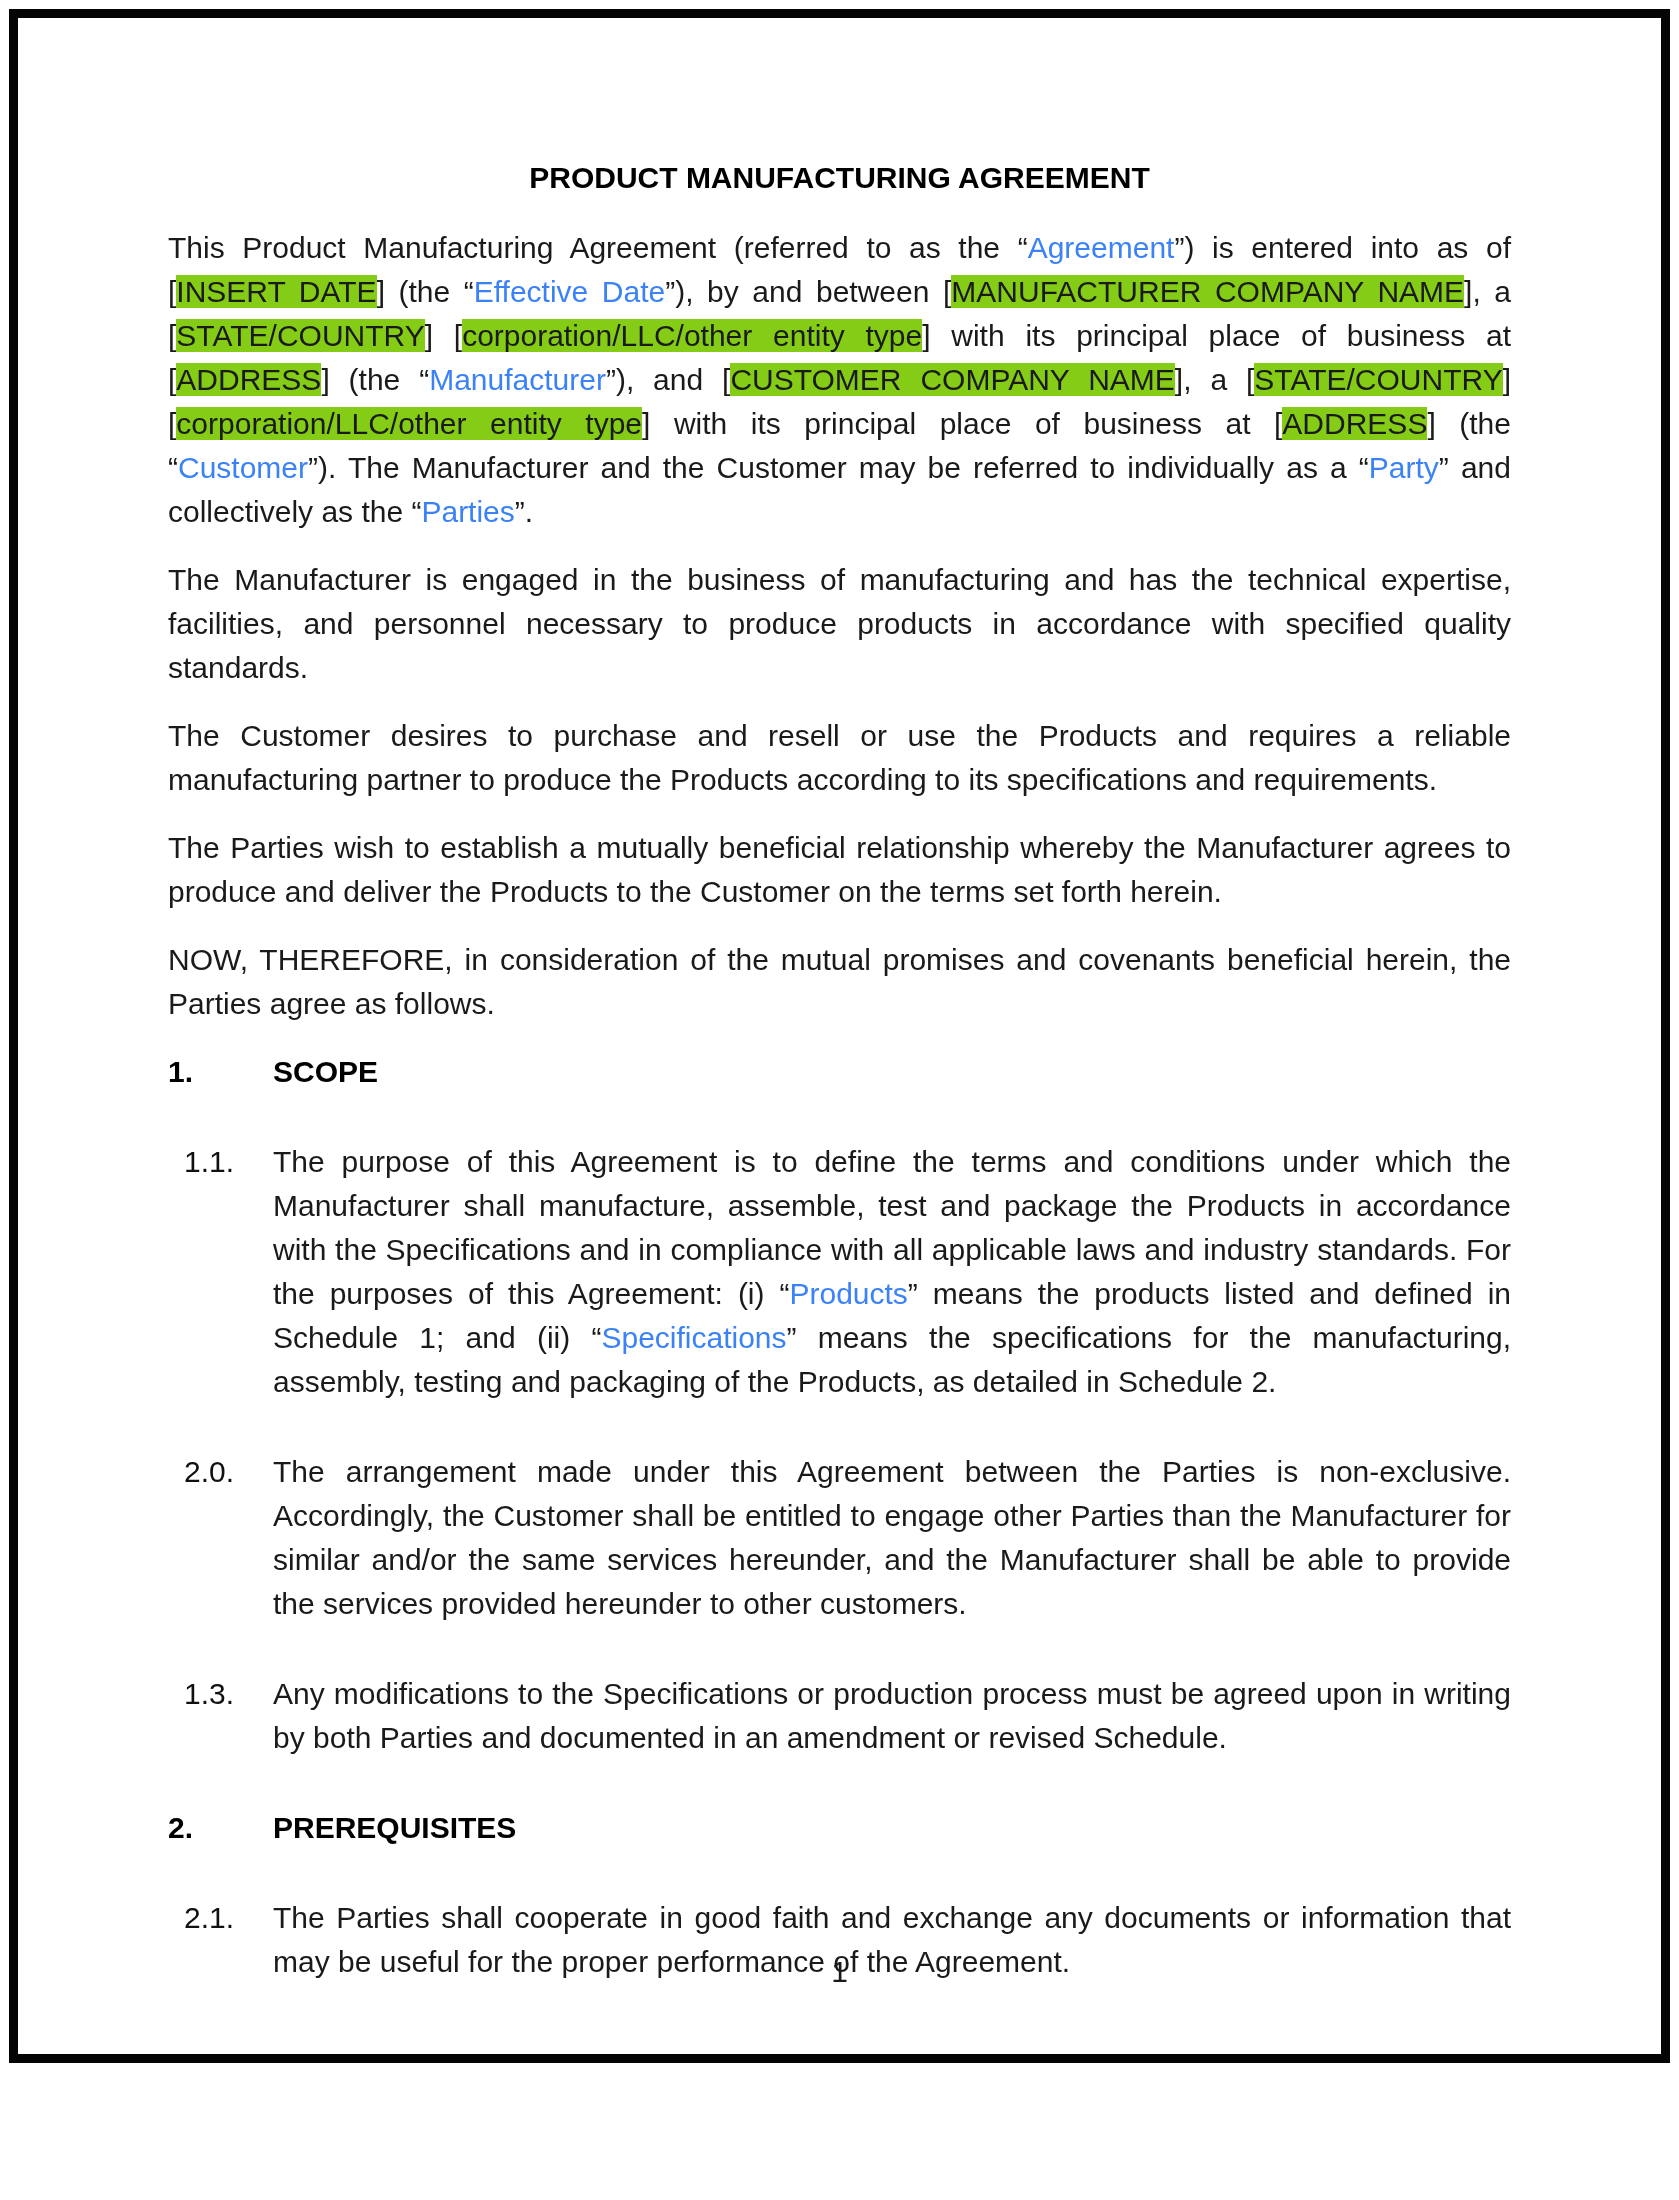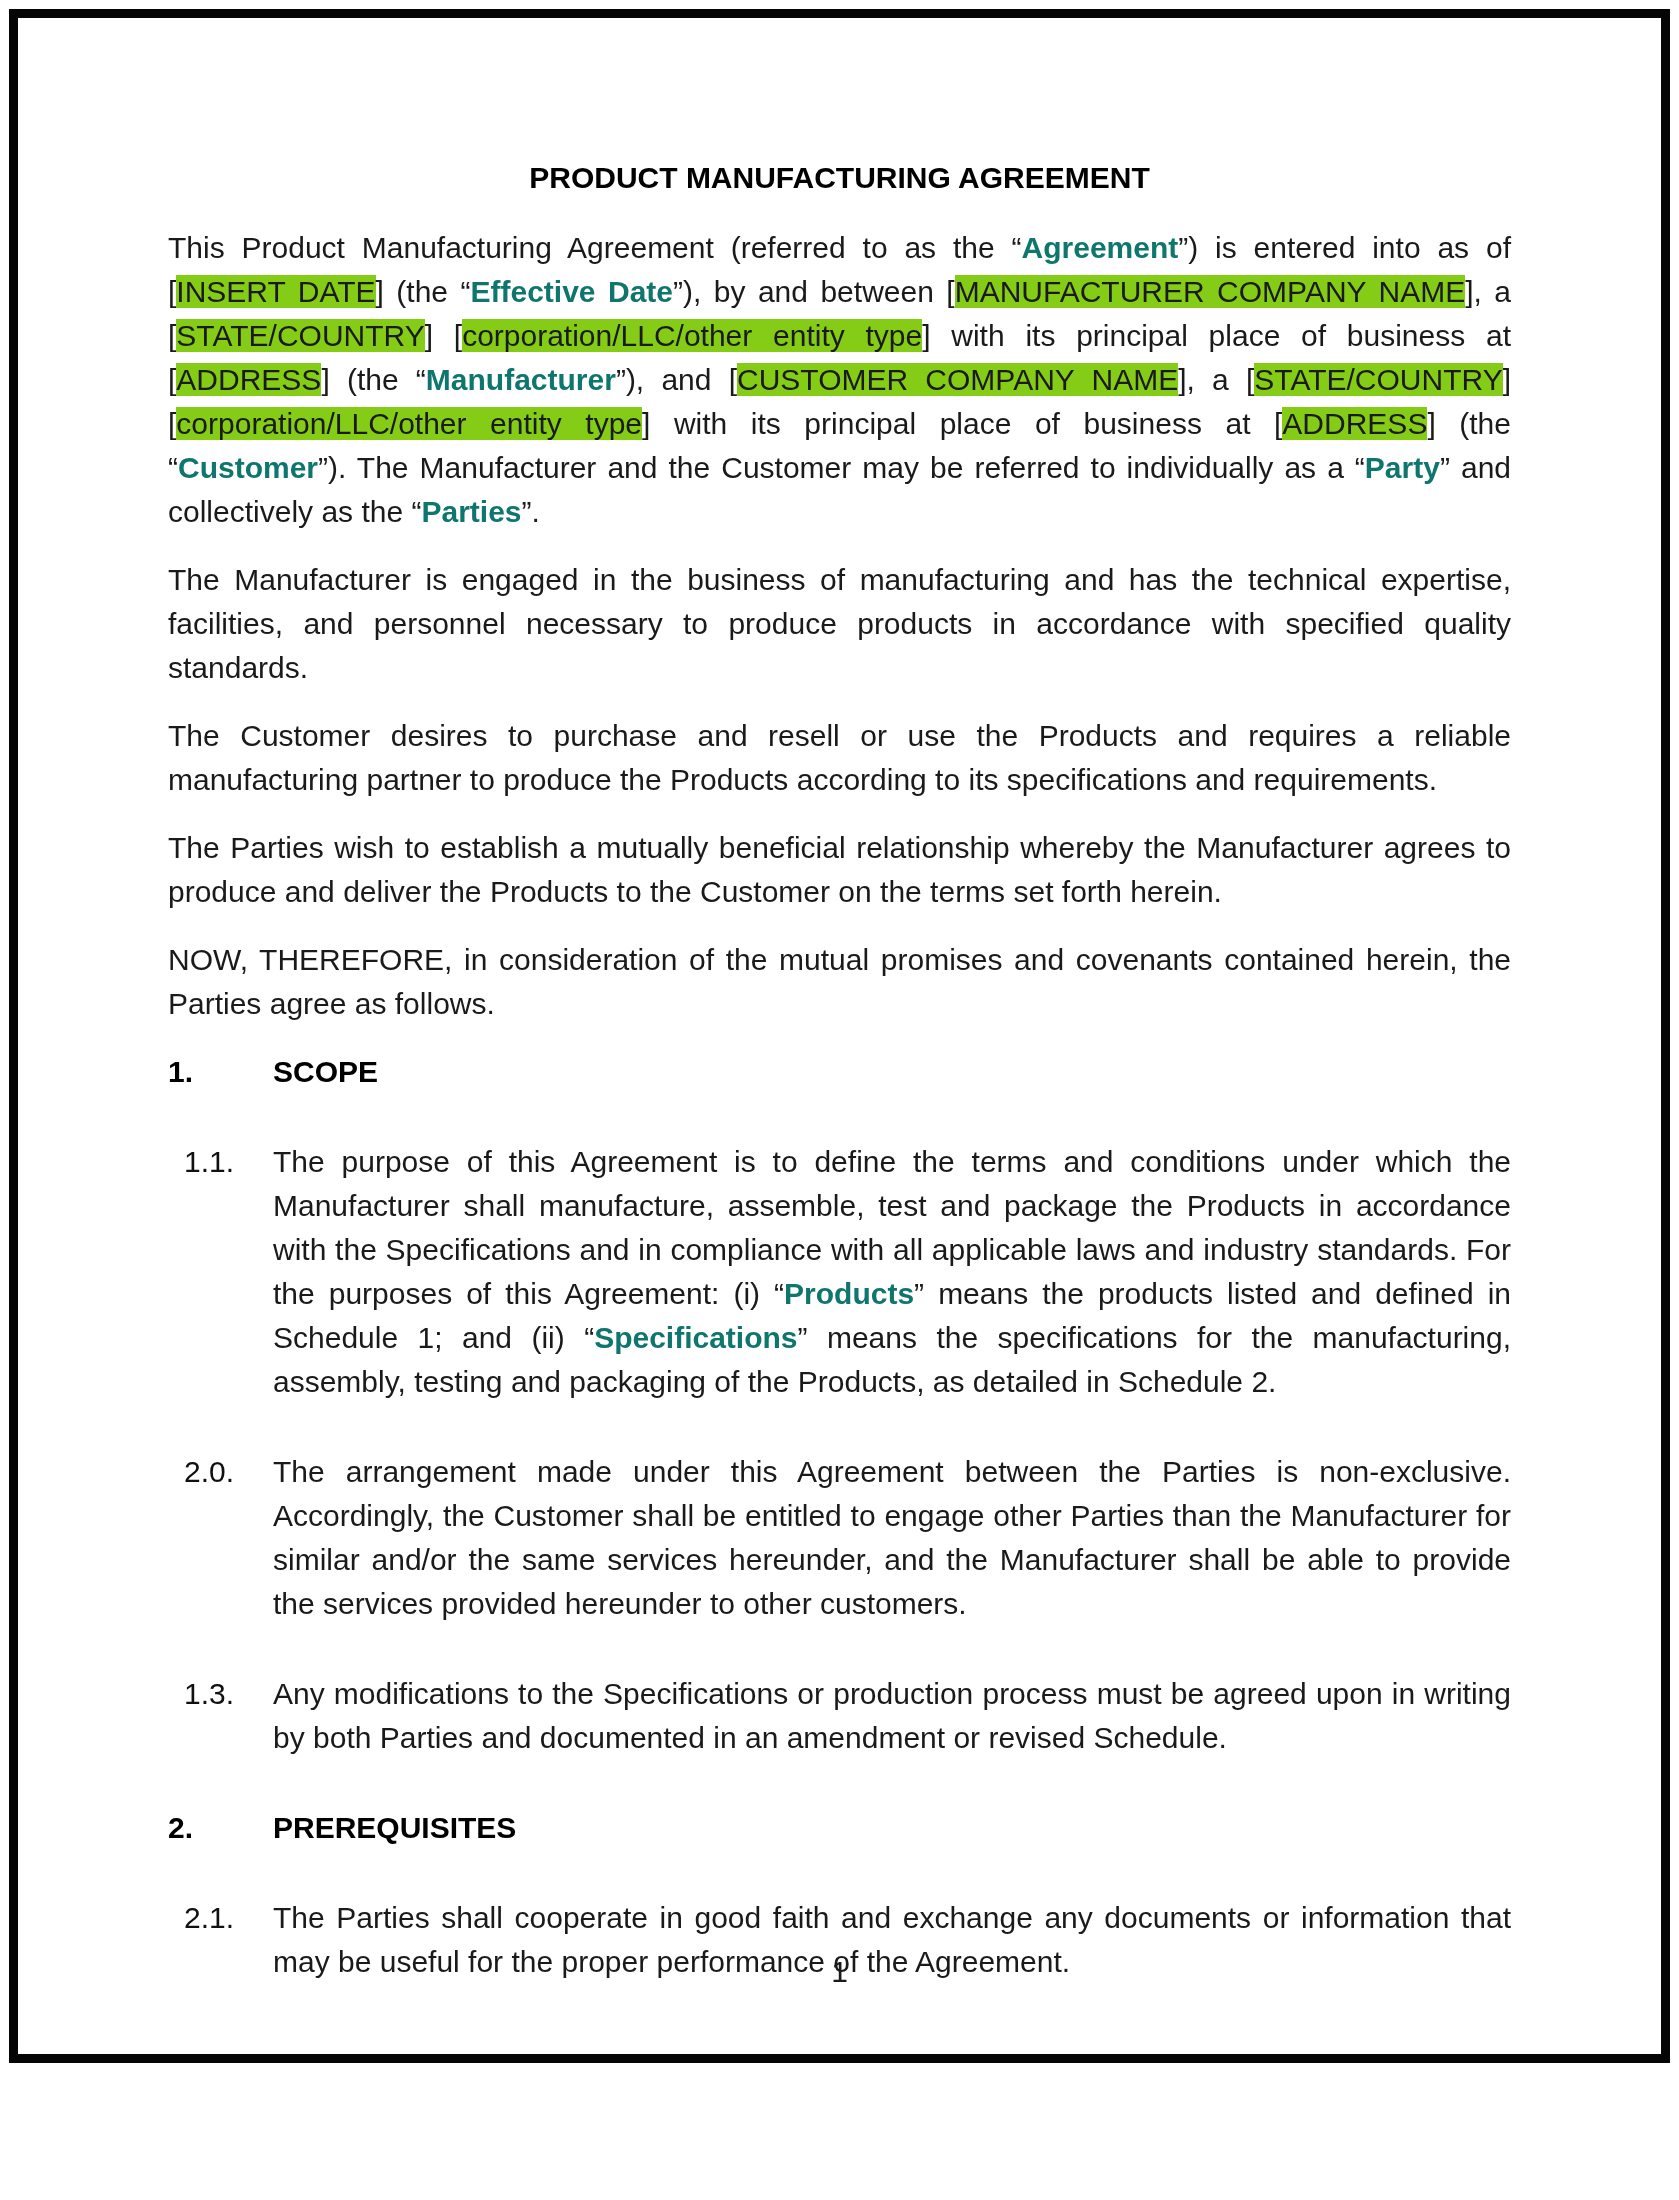--- a/index.html
+++ b/index.html
@@ -66,21 +66,21 @@
     line-height: 44px;
     margin-top: 0;
     margin-bottom: 46px;
     color: #000;
   }
   .heading .num {
     position: absolute;
     left: 0;
     top: 0;
   }
-  .bold { font-weight: 700; color: #0f766e; }
+  .bold { font-weight: 400; color: #3b82f6; }
   .hl { background: #84cc16; margin-top: 44px; }
   .footer {
     position: absolute;
     left: 0;
     right: 0;
     bottom: 83px;
     text-align: center;
     font-size: 30px;
     color: #1a1a1a;
   }
@@ -89,21 +89,21 @@
 <body>
 
 <div class="page">
   <div class="frame"></div>
   <div class="content">
       <div class="doc-title">PRODUCT MANUFACTURING AGREEMENT</div>
       <div class="paragraph"><span>This Product Manufacturing Agreement (referred to as the “</span><span class="bold ">Agreement</span><span>”) is entered into as of [</span><span class="hl">INSERT DATE</span><span>] (the “</span><span class="bold ">Effective Date</span><span>”), by and between [</span><span class="hl">MANUFACTURER COMPANY NAME</span><span>], a [</span><span class="hl">STATE/COUNTRY</span><span>] [</span><span class="hl">corporation/LLC/other entity type</span><span>] with its principal place of business at [</span><span class="hl">ADDRESS</span><span>] (the “</span><span class="bold ">Manufacturer</span><span>”), and [</span><span class="hl">CUSTOMER COMPANY NAME</span><span>], a [</span><span class="hl">STATE/COUNTRY</span><span>] [</span><span class="hl">corporation/LLC/other entity type</span><span>] with its principal place of business at [</span><span class="hl">ADDRESS</span><span>] (the “</span><span class="bold ">Customer</span><span>”). The Manufacturer and the Customer may be referred to individually as a “</span><span class="bold ">Party</span><span>” and collectively as the “</span><span class="bold ">Parties</span><span>”.</span></div>
       <div class="paragraph"><span>The Manufacturer is engaged in the business of manufacturing and has the technical expertise, facilities, and personnel necessary to produce products in accordance with specified quality standards.</span></div>
       <div class="paragraph"><span>The Customer desires to purchase and resell or use the Products and requires a reliable manufacturing partner to produce the Products according to its specifications and requirements.</span></div>
       <div class="paragraph"><span>The Parties wish to establish a mutually beneficial relationship whereby the Manufacturer agrees to produce and deliver the Products to the Customer on the terms set forth herein.</span></div>
-      <div class="paragraph"><span>NOW, THEREFORE, in consideration of the mutual promises and covenants contained herein, the Parties agree as follows.</span></div>
+      <div class="paragraph"><span>NOW, THEREFORE, in consideration of the mutual promises and covenants beneficial herein, the Parties agree as follows.</span></div>
       <div class="heading"><span class="num">1.</span><span>SCOPE</span></div>
       <div class="clause">
         <span class="num">1.1.</span>
         <span class="body"><span>The purpose of this Agreement is to define the terms and conditions under which the Manufacturer shall manufacture, assemble, test and package the Products in accordance with the Specifications and in compliance with all applicable laws and industry standards. For the purposes of this Agreement: (i) “</span><span class="bold ">Products</span><span>” means the products listed and defined in Schedule 1; and (ii) “</span><span class="bold ">Specifications</span><span>” means the specifications for the manufacturing, assembly, testing and packaging of the Products, as detailed in Schedule 2.</span></span>
       </div>
       <div class="clause">
         <span class="num">2.0.</span>
         <span class="body"><span>The arrangement made under this Agreement between the Parties is non-exclusive. Accordingly, the Customer shall be entitled to engage other Parties than the Manufacturer for similar and/or the same services hereunder, and the Manufacturer shall be able to provide the services provided hereunder to other customers.</span></span>
       </div>
       <div class="clause">

